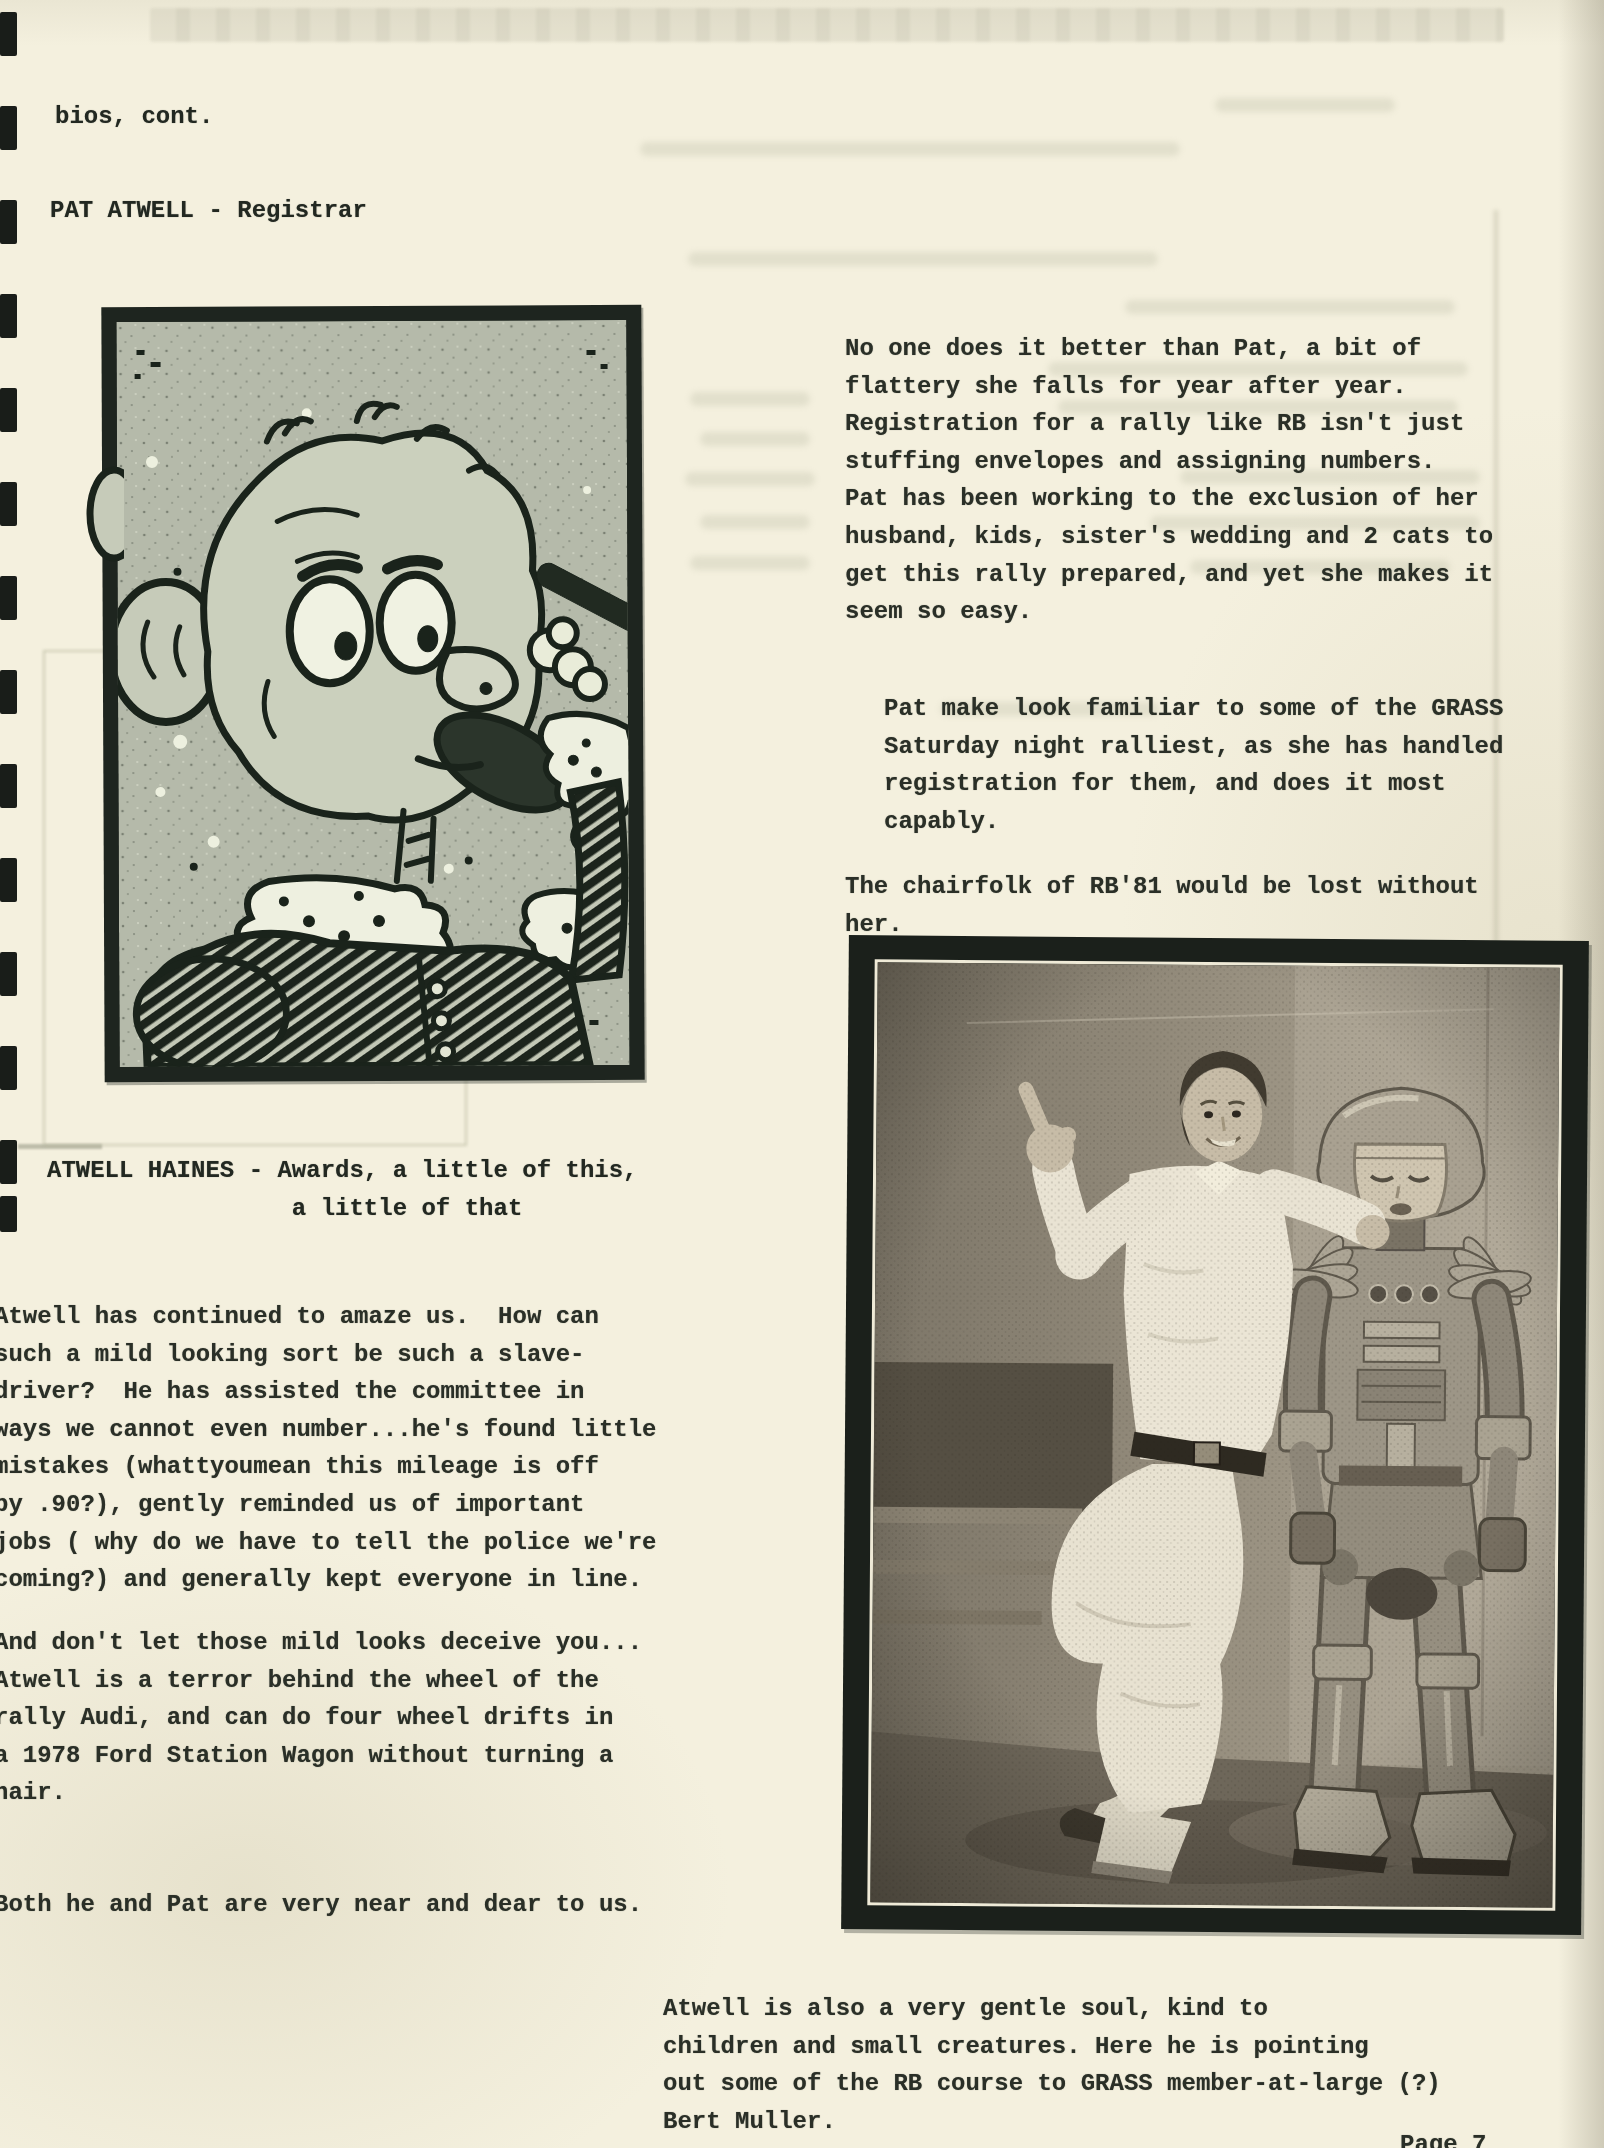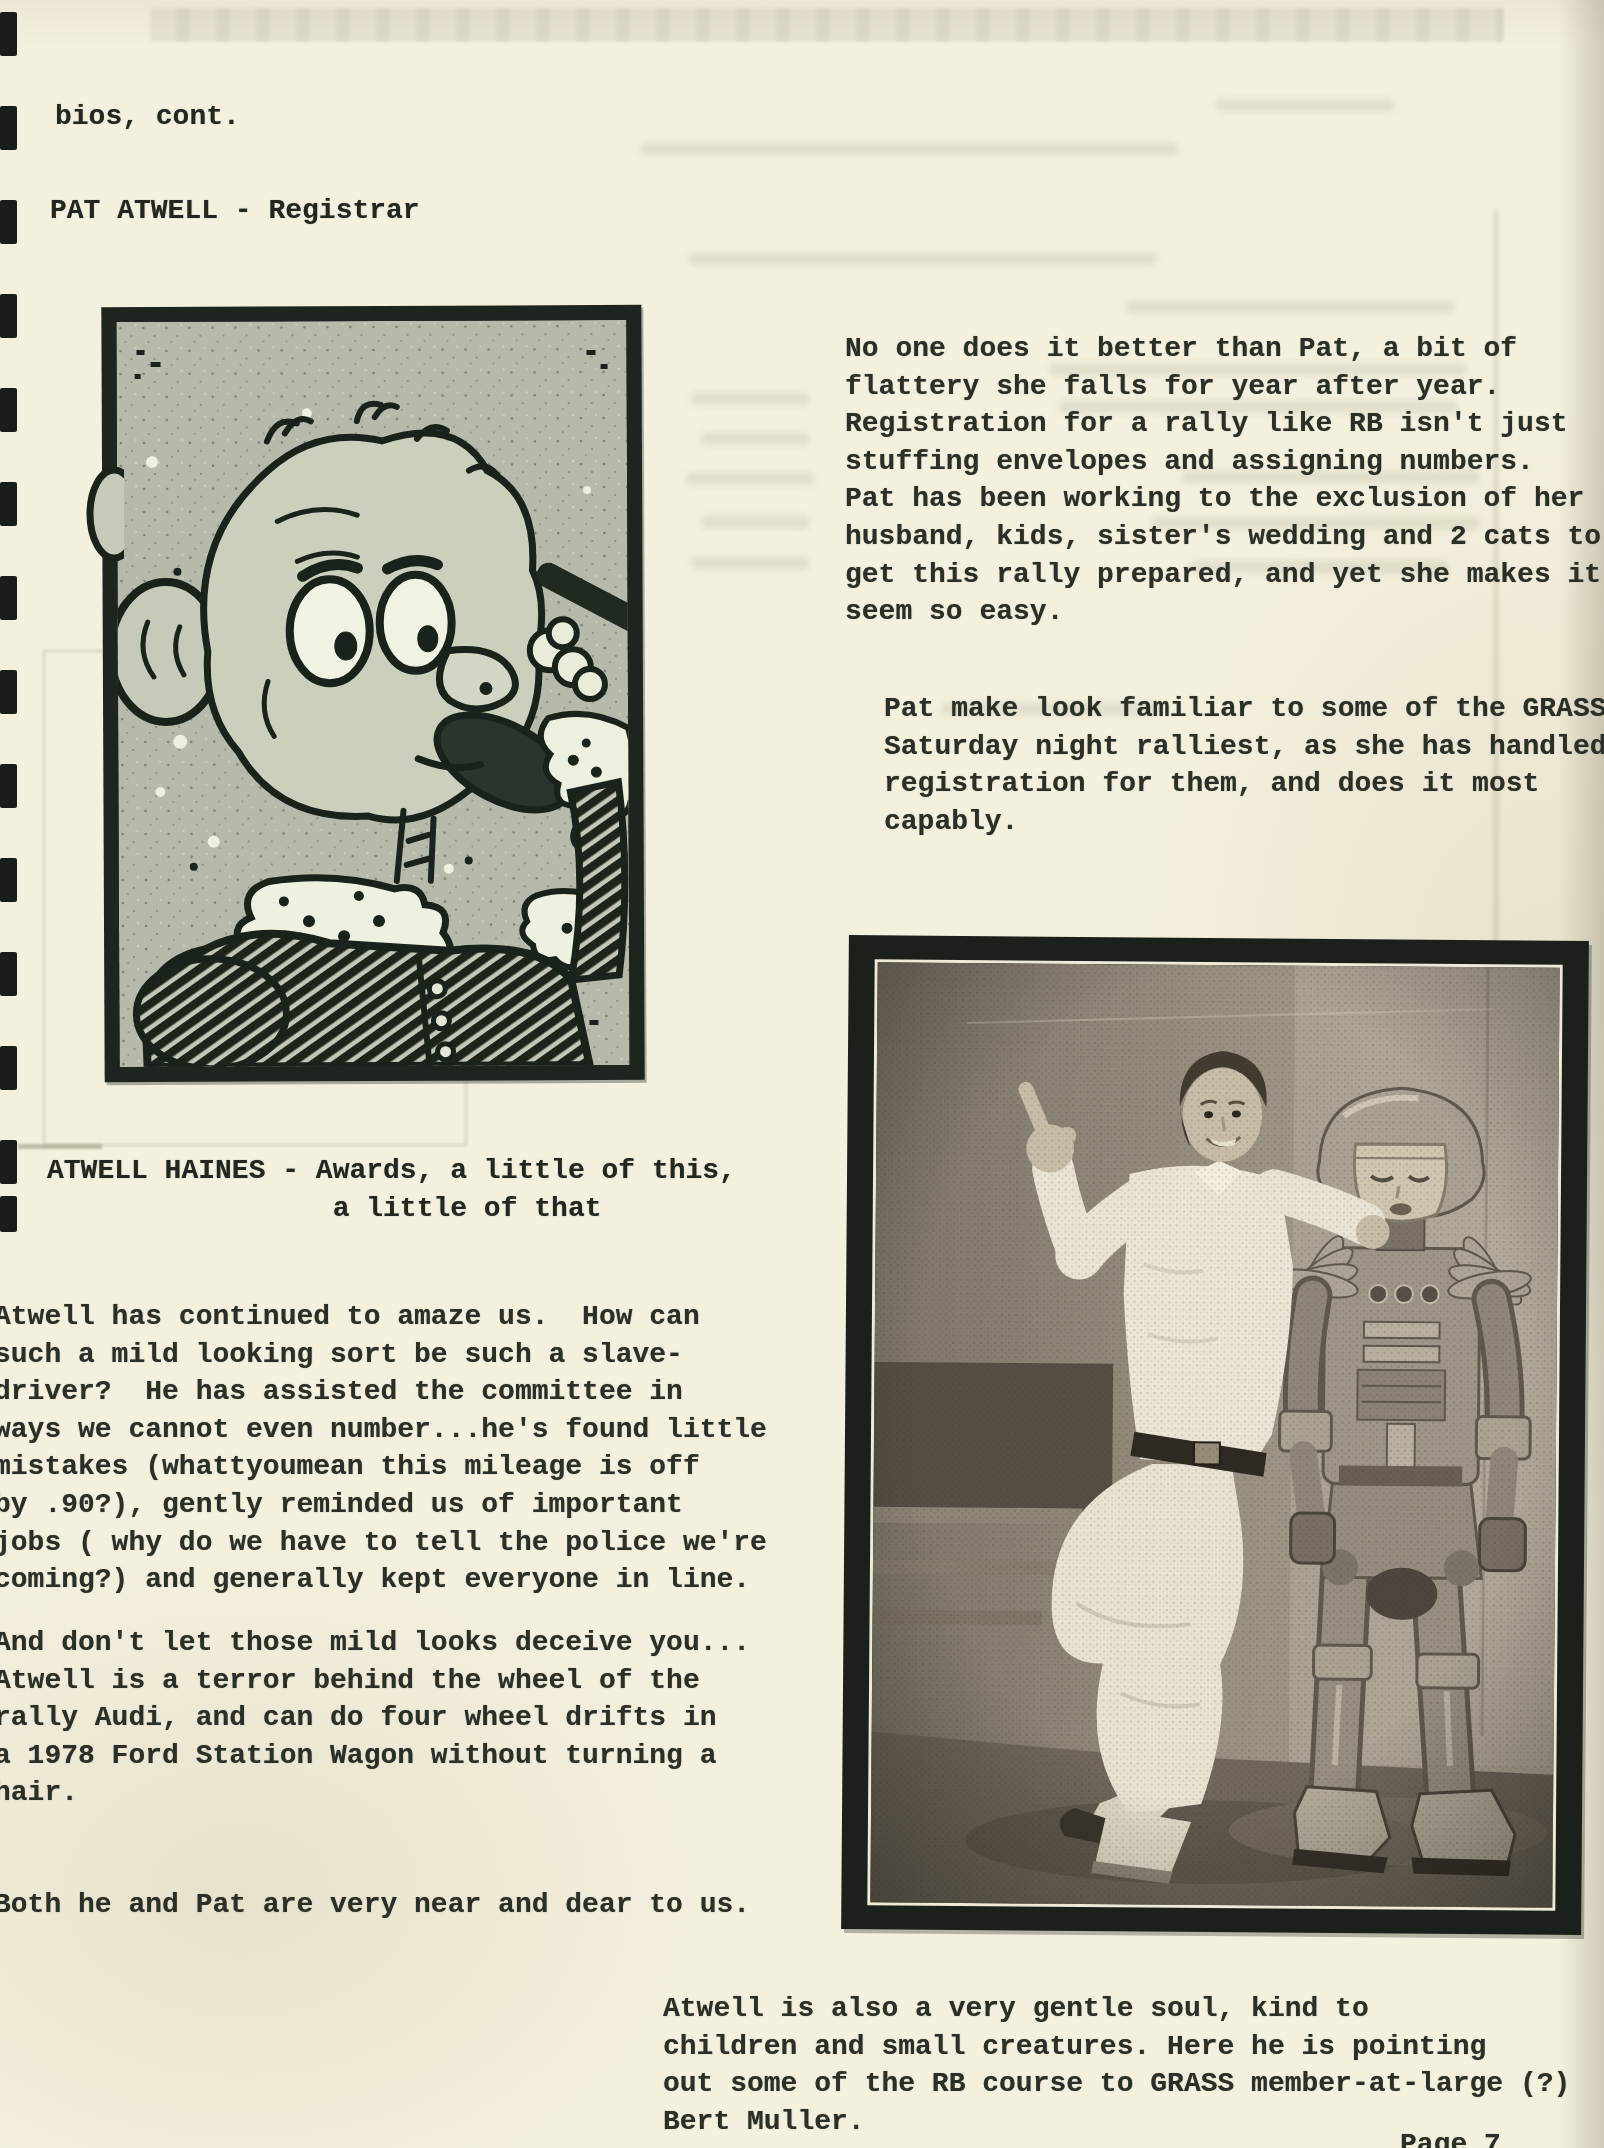--- a/index.html
+++ b/index.html
@@ -8,21 +8,21 @@
     background:#f4f0de;
     background-image:
       radial-gradient(700px 500px at 15% 88%, rgba(214,208,182,.45), rgba(214,208,182,0) 70%),
       radial-gradient(600px 800px at 96% 45%, rgba(222,216,192,.55), rgba(222,216,192,0) 70%),
       linear-gradient(180deg, #eae6d3 0px, #f4f0de 46px);
     font-family:"Liberation Mono","DejaVu Sans Mono",monospace;
   }
   .t{
     position:absolute; margin:0;
     font-family:"Liberation Mono","DejaVu Sans Mono",monospace;
-    font-weight:700; font-size:28px; line-height:37.6px;
+    font-weight:700; font-size:24px; line-height:37.6px;
     color:#2a2f27; white-space:pre;
     text-shadow:0 0 1px rgba(42,47,39,.5);
   }
   .heading{color:#222821;}
   .hole{position:absolute; left:0; width:17px; height:44px; background:#191d19; border-radius:2px;}
   .top-band{
     position:absolute; left:150px; top:8px; width:1354px; height:34px;
     background:repeating-linear-gradient(90deg, rgba(170,168,148,.35) 0 26px, rgba(150,148,128,.45) 26px 40px);
     filter:blur(1.5px); opacity:.55; border-radius:3px;
   }
@@ -202,20 +202,22 @@
 Registration for a rally like RB isn't just
 stuffing envelopes and assigning numbers.
 Pat has been working to the exclusion of her
 husband, kids, sister's wedding and 2 cats to
 get this rally prepared, and yet she makes it
 seem so easy.</pre>
   <pre class="t" style="left:884px; top:690px">Pat make look familiar to some of the GRASS
 Saturday night ralliest, as she has handled
 registration for them, and does it most
 capably.</pre>
+  <pre class="t" style="left:845px; top:868px">The chairfolk of RB'81 would be lost without
+her.</pre>
 
   <pre class="t heading" style="left:47px; top:1152px">ATWELL HAINES - Awards, a little of this,
                  a little of that</pre>
 
   <pre class="t" style="left:-6px; top:1298px">Atwell has continued to amaze us.  How can
 such a mild looking sort be such a slave-
 driver?  He has assisted the committee in
 ways we cannot even number...he's found little
 mistakes (whattyoumean this mileage is off
 by .90?), gently reminded us of important

